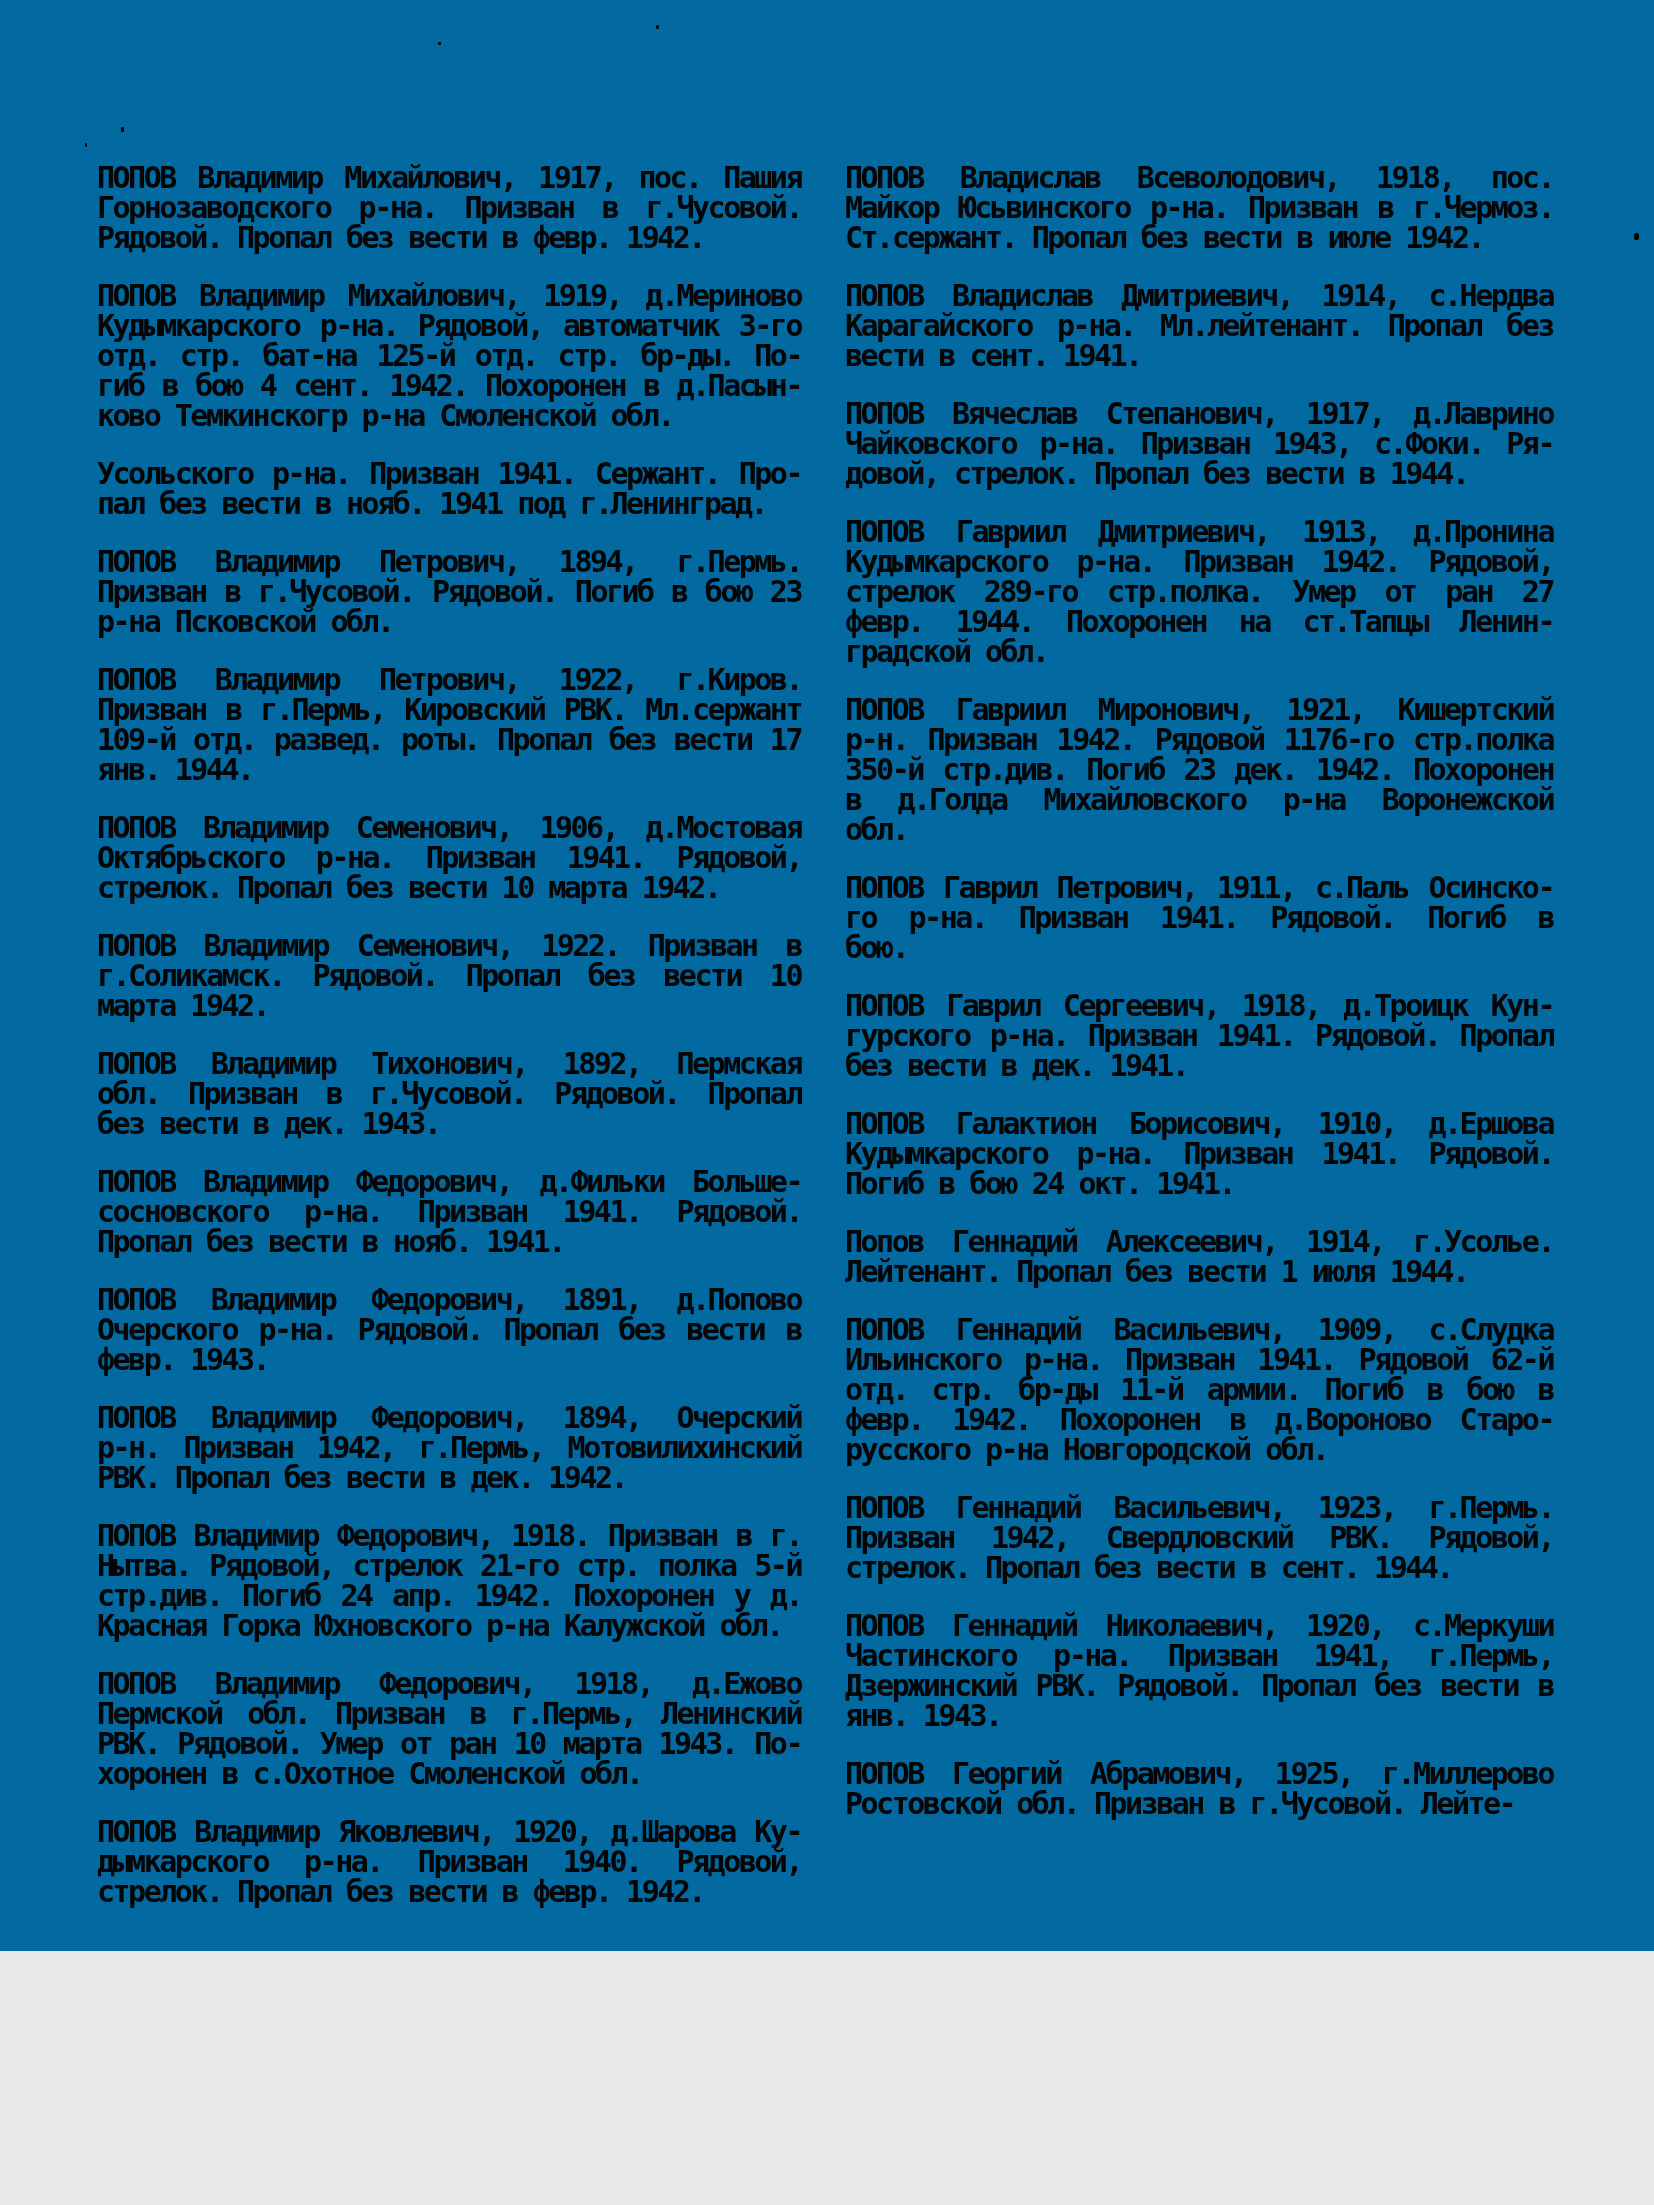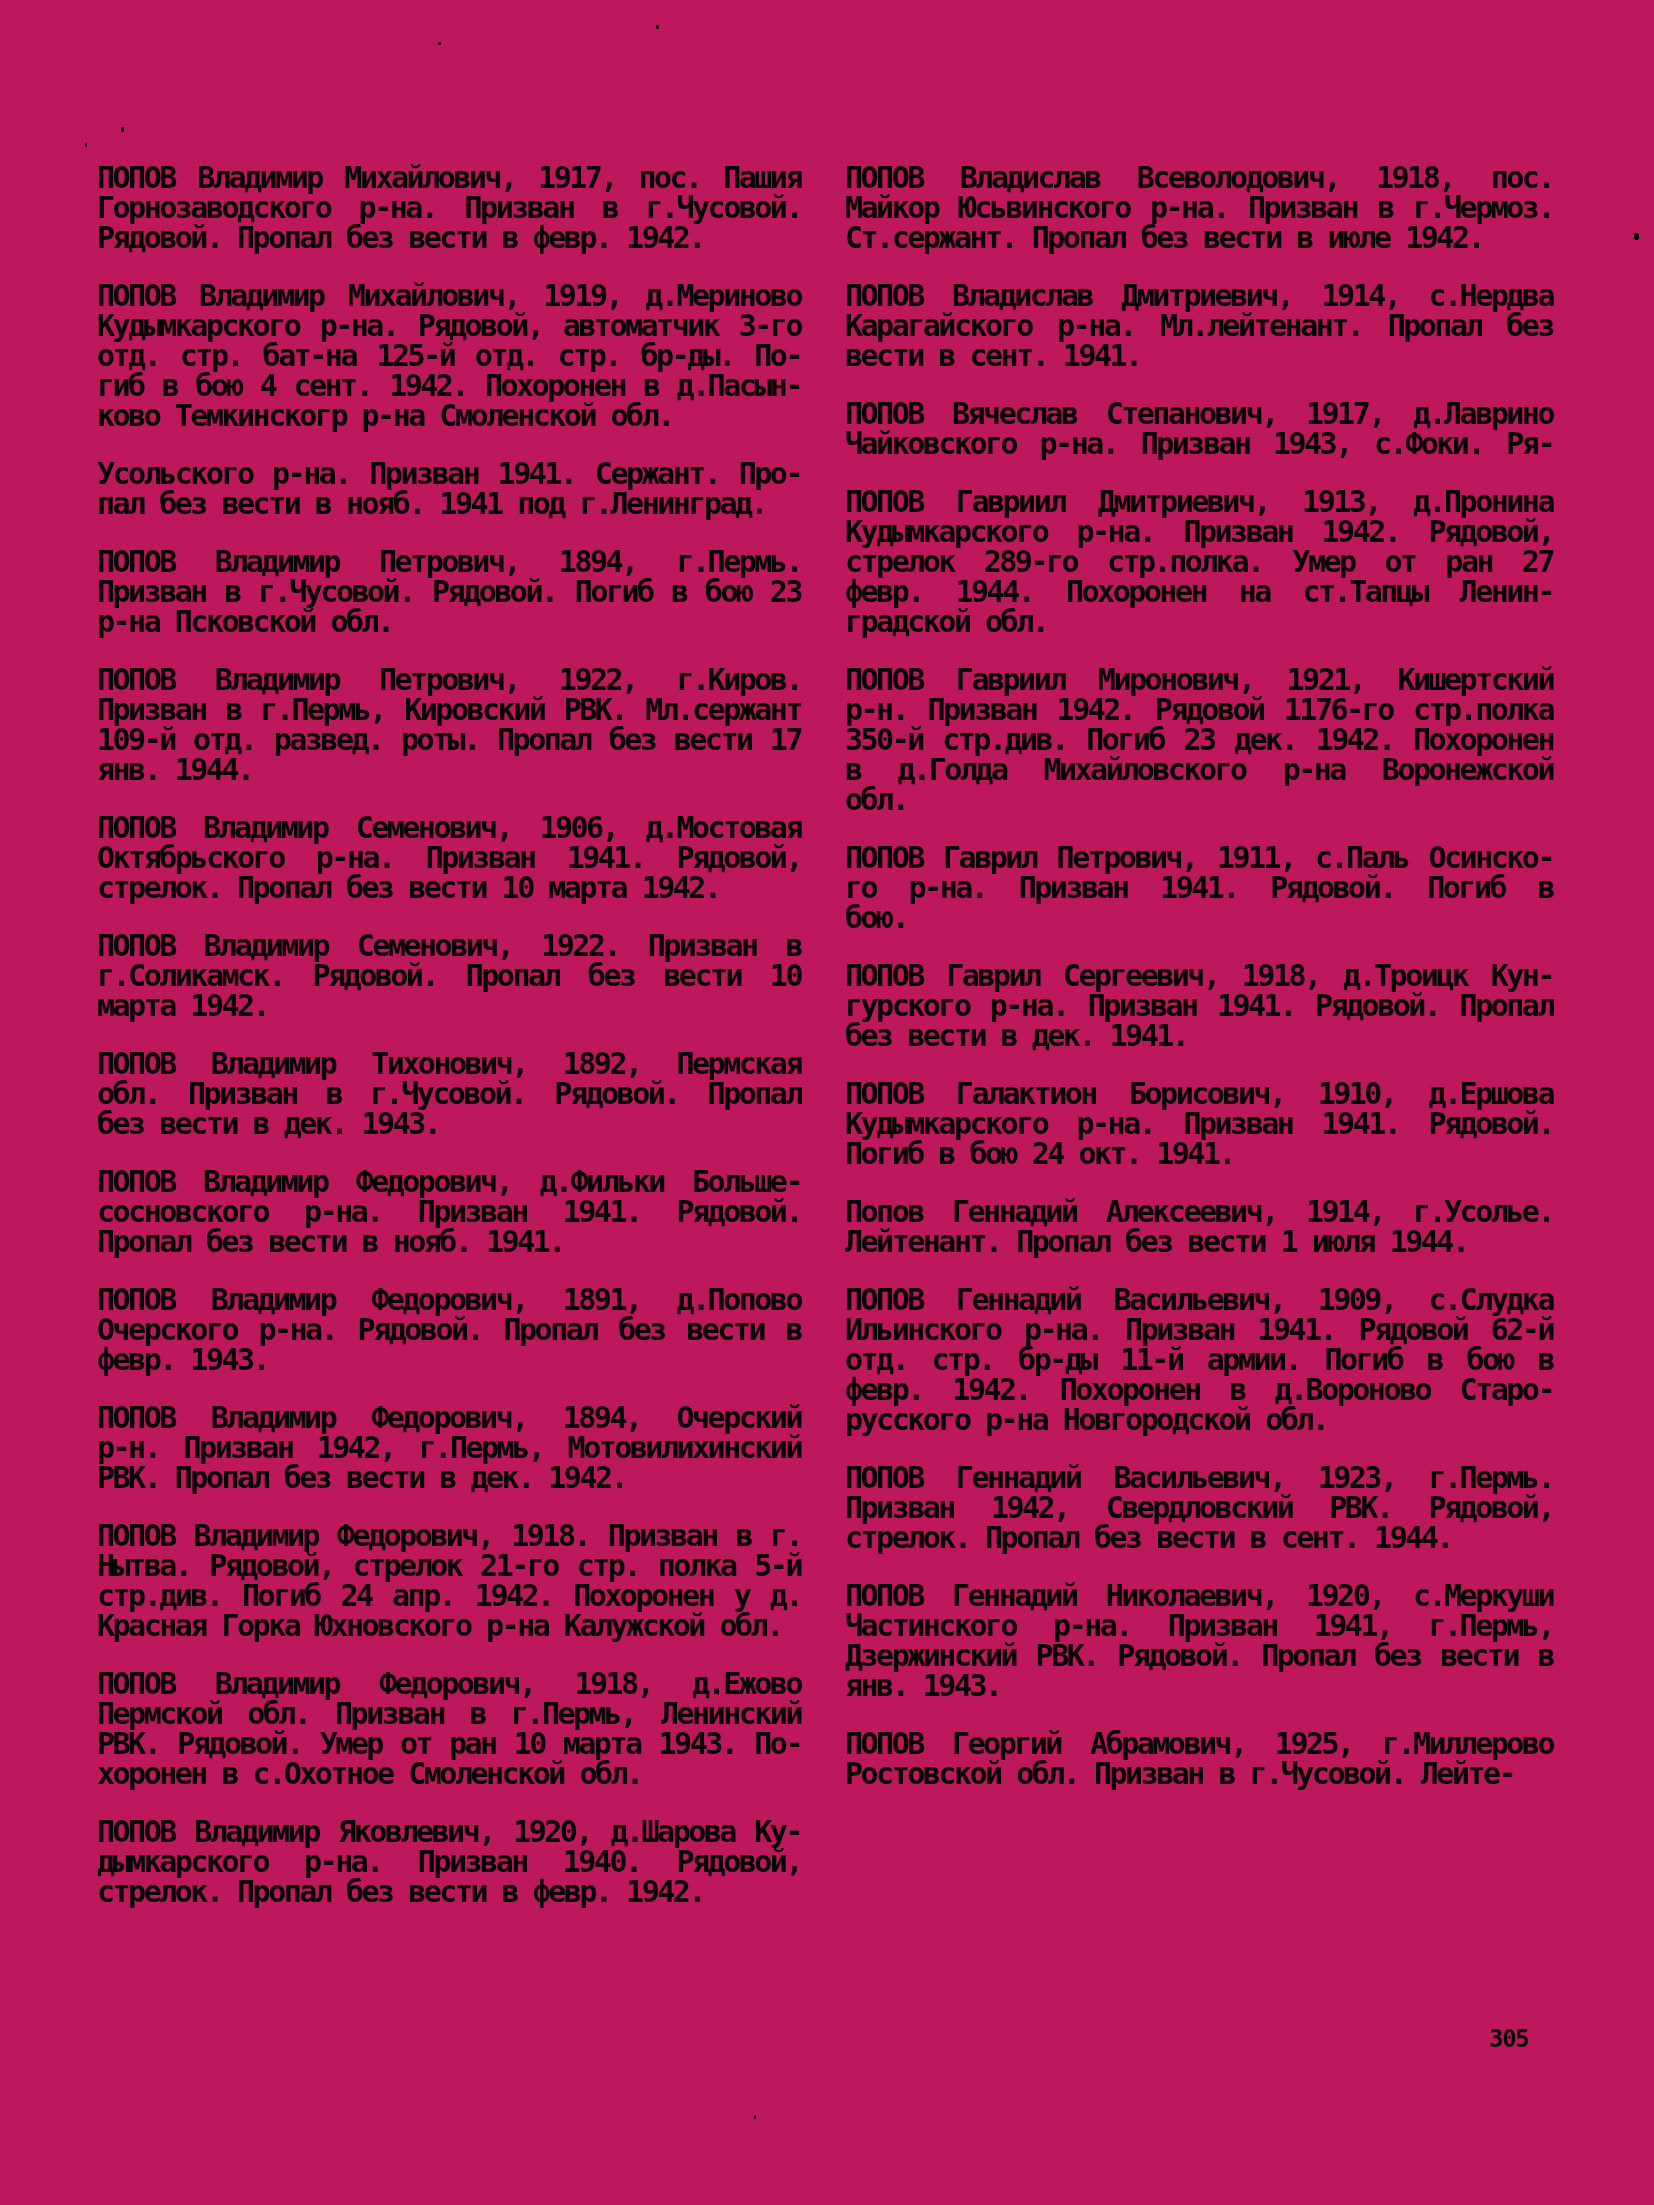--- a/index.html
+++ b/index.html
@@ -4,23 +4,23 @@
 <title>Book of Memory — page 305</title>
 <style>
   html, body {
     margin: 0;
     padding: 0;
     background: #e8e8e8;
   }
   .page {
     position: relative;
     width: 1655px;
-    height: 2205px;
+    height: 1951px;
     margin: 0 auto;
-    background: #be185d;
+    background: #0369a1;
     overflow: hidden;
     color: #050505;
     font-family: "DejaVu Sans Mono", "Liberation Mono", monospace;
     font-weight: bold;
   }
   .column {
     position: absolute;
     top: 163px;
   }
   .column-left {
@@ -150,20 +150,21 @@
         <div class="line last">Ст.сержант. Пропал без вести в июле 1942.</div>
       </div>
       <div class="entry">
         <div class="line">ПОПОВ Владислав Дмитриевич, 1914, с.Нердва</div>
         <div class="line">Карагайского р-на. Мл.лейтенант. Пропал без</div>
         <div class="line last">вести в сент. 1941.</div>
       </div>
       <div class="entry">
         <div class="line">ПОПОВ Вячеслав Степанович, 1917, д.Лаврино</div>
         <div class="line">Чайковского р-на. Призван 1943, с.Фоки. Ря-</div>
+        <div class="line last">довой, стрелок. Пропал без вести в 1944.</div>
       </div>
       <div class="entry">
         <div class="line">ПОПОВ Гавриил Дмитриевич, 1913, д.Пронина</div>
         <div class="line">Кудымкарского р-на. Призван 1942. Рядовой,</div>
         <div class="line">стрелок 289-го стр.полка. Умер от ран 27</div>
         <div class="line">февр. 1944. Похоронен на ст.Тапцы Ленин-</div>
         <div class="line last">градской обл.</div>
       </div>
       <div class="entry">
         <div class="line">ПОПОВ Гавриил Миронович, 1921, Кишертский</div>

